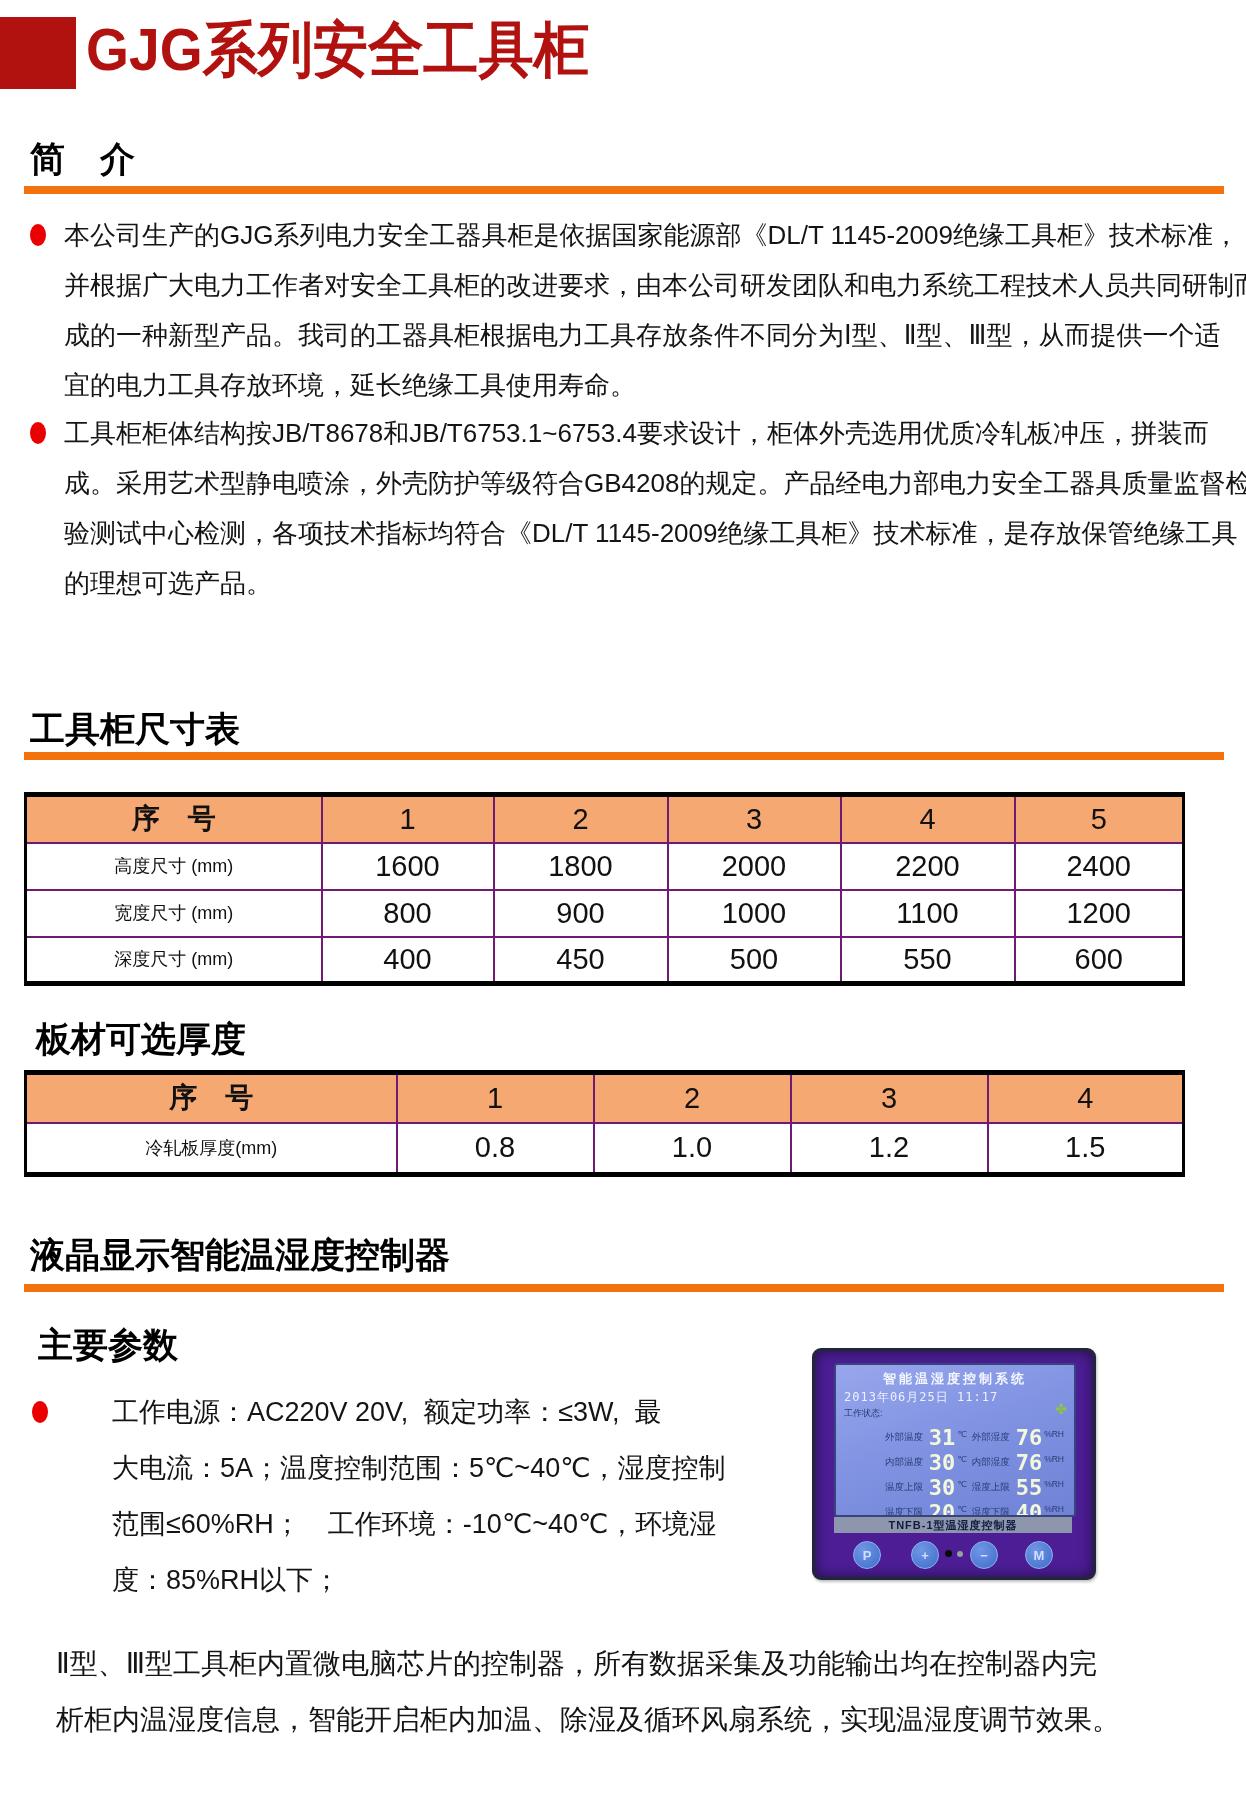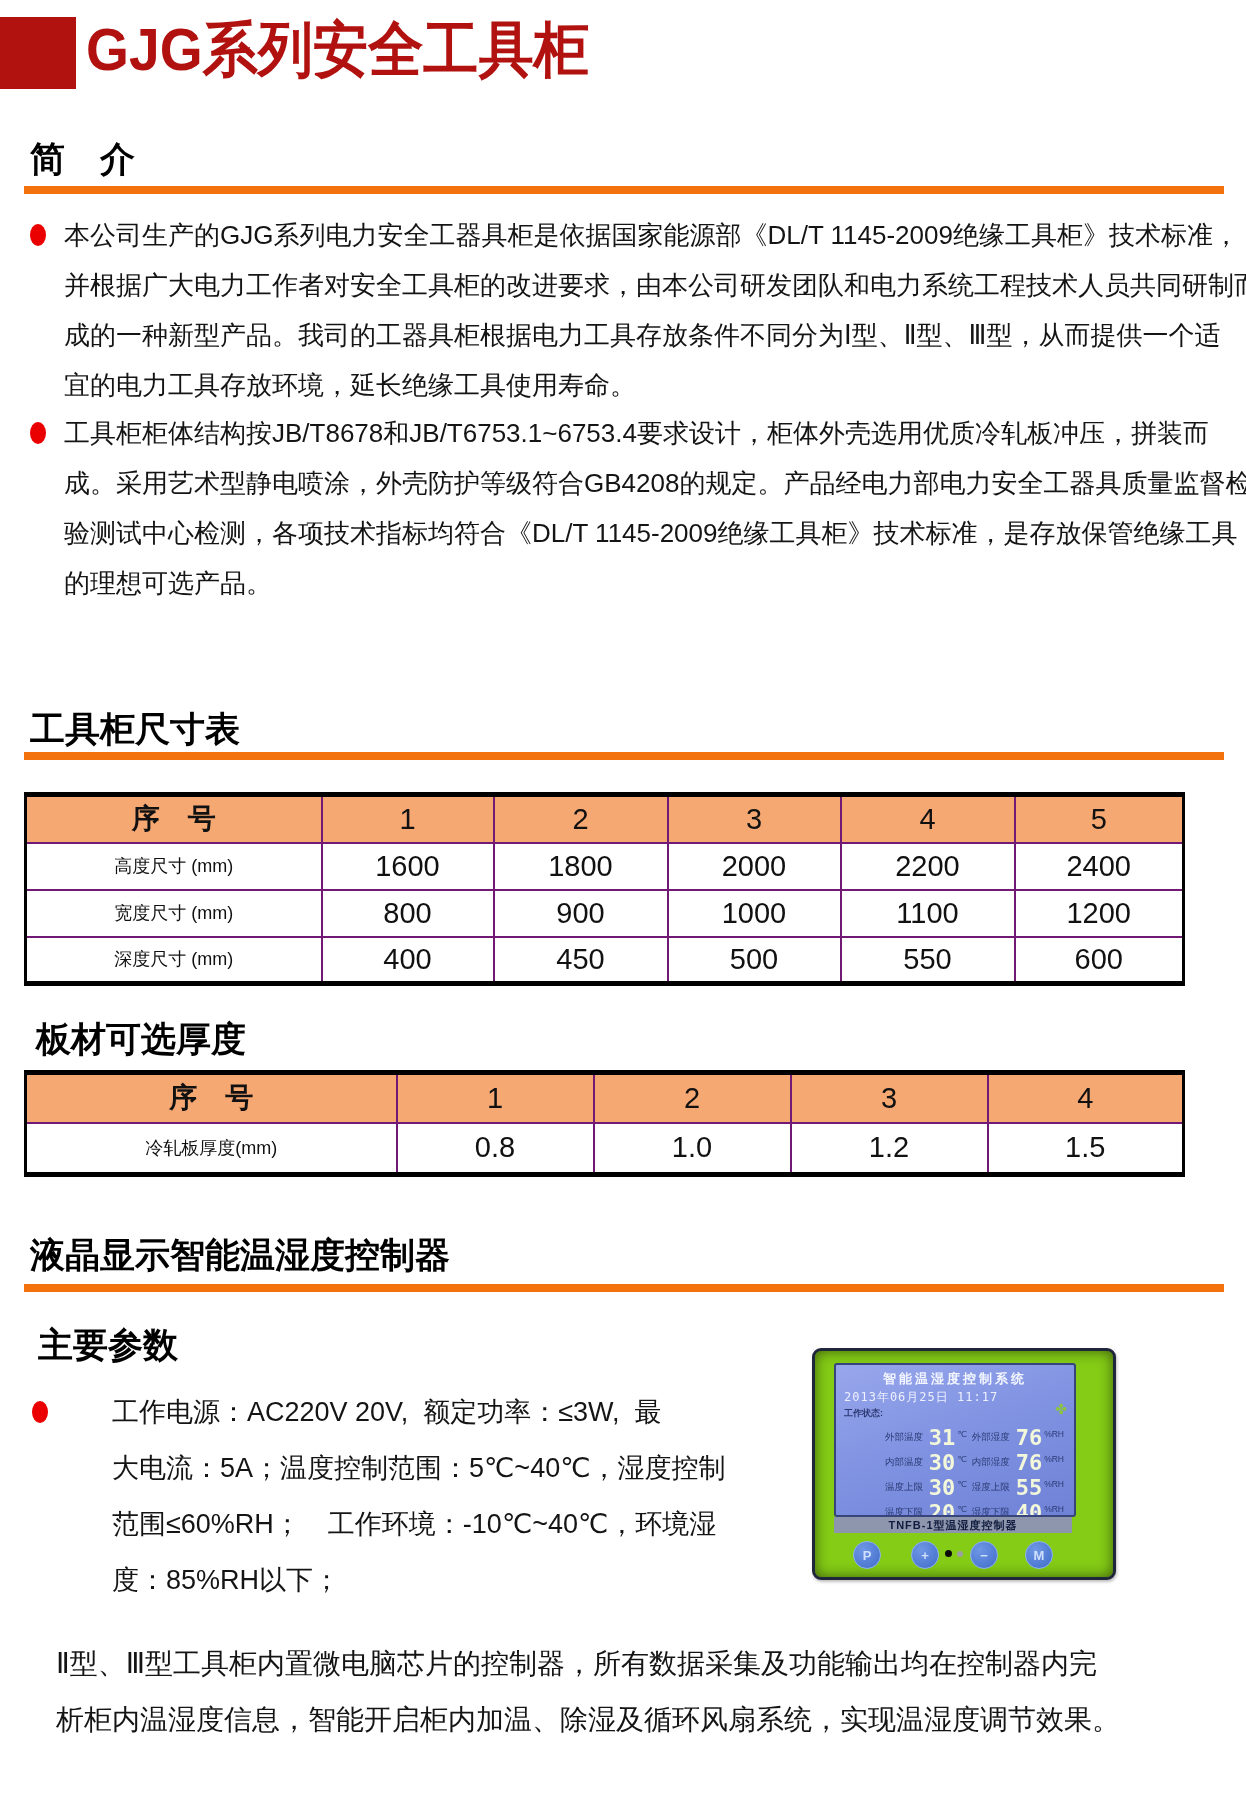--- a/index.html
+++ b/index.html
@@ -41,28 +41,28 @@
 
   
   .param-para{font-size:27px;line-height:56px;color:#141414;}
   .param-para .pline{white-space:pre;}
 
   
   .closing{font-size:28px;line-height:56px;color:#141414;}
   .closing .pline{white-space:pre;}
 
   
-  .device{left:812px;top:1348px;width:278px;height:226px;background:#84cc16;
-    border:3px solid #20273a;border-radius:9px;box-shadow:inset 0 0 14px rgba(0,0,0,.55),1px 2px 3px rgba(0,0,0,.25);padding-left:20px;}
+  .device{left:812px;top:1348px;width:278px;height:226px;background:#4c1d95;
+    border:3px solid #20273a;border-radius:9px;box-shadow:inset 0 0 14px rgba(0,0,0,.55),1px 2px 3px rgba(0,0,0,.25);}
   .lcd{position:absolute;left:19px;top:12px;width:238px;height:150px;
     background:linear-gradient(160deg,#98a7ec 0%,#8193e2 45%,#7082d6 100%);
     border:2px solid #37457c;border-radius:3px;overflow:hidden;}
   .lcd-title{margin-top:5px;text-align:center;font-size:13px;font-weight:bold;color:#f3f6ff;letter-spacing:3px;white-space:pre;}
   .lcd-date{margin:1px 0 0 8px;font-size:12px;color:#edf1ff;font-family:"DejaVu Sans Mono",monospace;letter-spacing:1px;white-space:pre;}
-  .lcd-status{margin:1px 0 0 8px;font-size:9px;color:#2a3a74;white-space:pre;font-weight:bold;}
+  .lcd-status{margin:1px 0 0 8px;font-size:9px;color:#2a3a74;white-space:pre;}
   .fan{position:absolute;right:7px;top:36px;font-size:14px;color:#8cc63e;}
   .lcd-grid{position:absolute;left:7px;top:60px;width:226px;}
   .lrow{display:flex;align-items:center;height:25px;margin-left:42px;}
   .rlbl{width:52px;font-size:9.5px;color:#2a3a74;white-space:pre;}
   .rval{font-size:22px;font-weight:bold;color:#f4f8da;font-family:"DejaVu Sans Mono",monospace;line-height:22px;}
   .runit{font-size:8.5px;color:#2a3a74;margin:0 5px 8px 2px;white-space:pre;}
   .model-strip{position:absolute;left:19px;top:166px;width:238px;height:16px;background:#8d96ac;
     display:flex;align-items:center;justify-content:center;font-size:11px;font-weight:bold;color:#101c3e;letter-spacing:1px;white-space:pre;}
   .dev-btn{position:absolute;top:190px;width:26px;height:26px;border-radius:50%;
     background:radial-gradient(circle at 35% 30%,#6f97e6,#3f6cc8);border:1px solid #8fb2ee;

